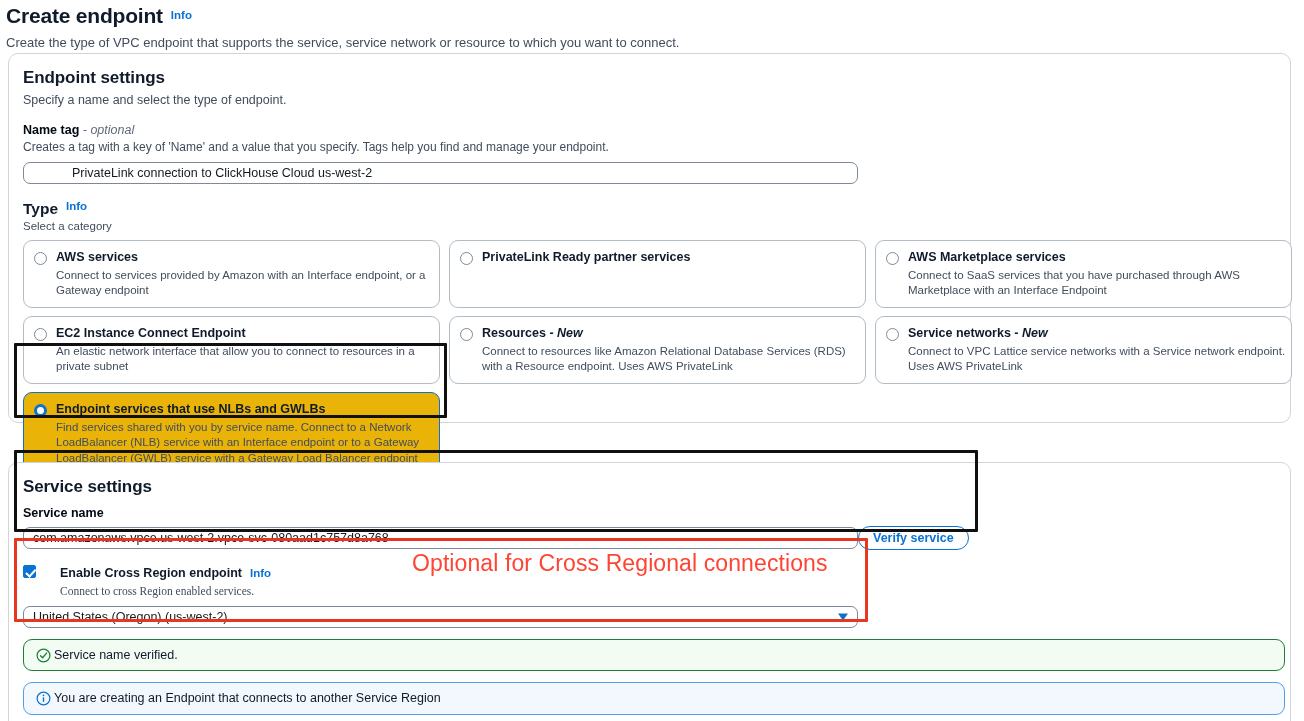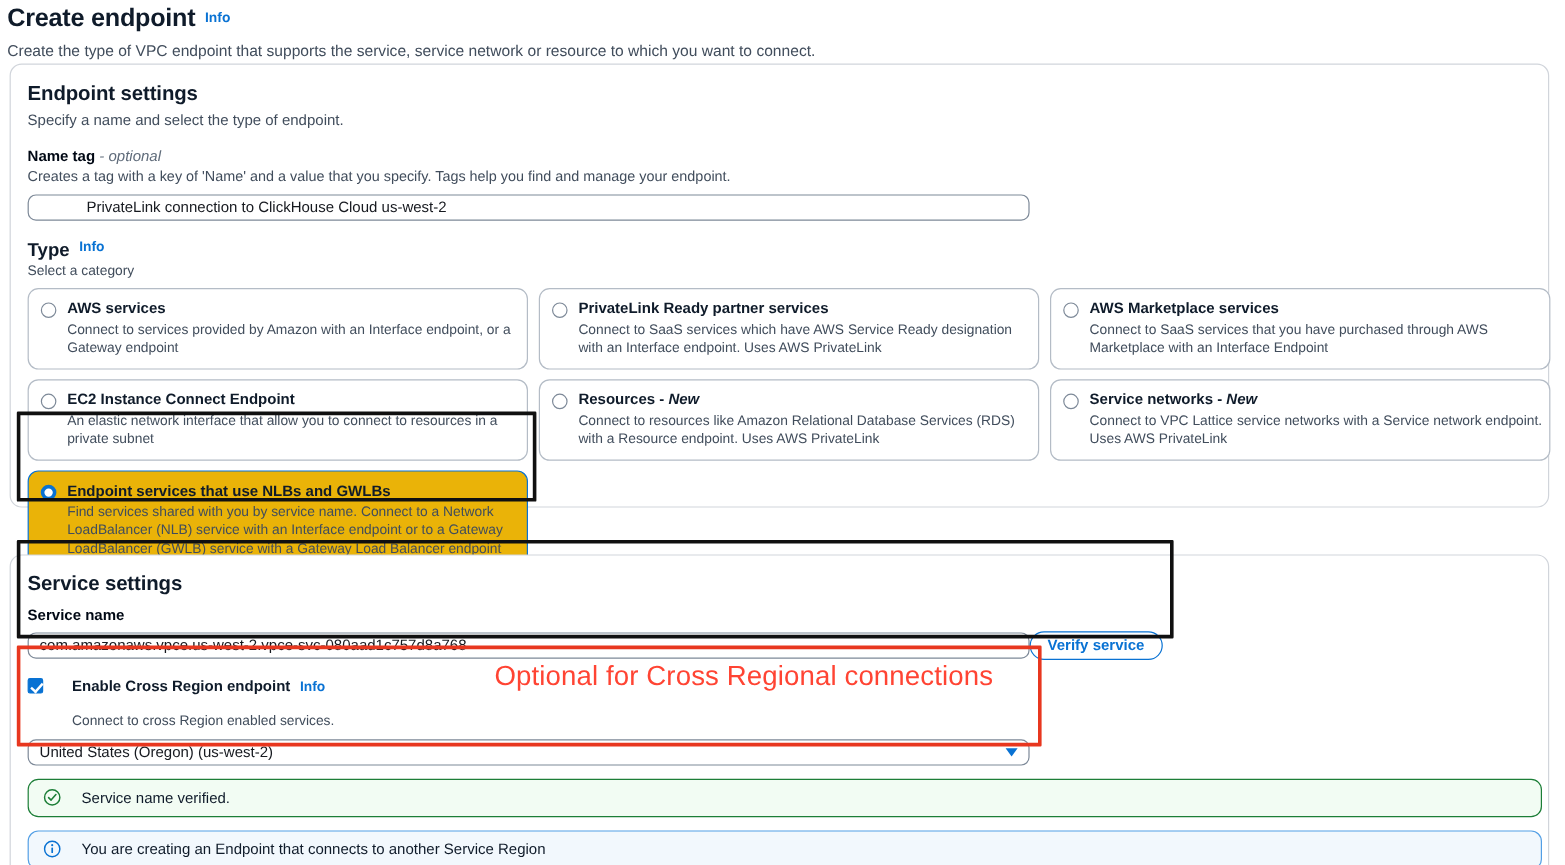--- a/index.html
+++ b/index.html
@@ -182,21 +182,21 @@
   .checkbox::after {
     content: "";
     position: absolute;
     left: 4px; top: 0.5px;
     width: 3.5px; height: 7.5px;
     border: solid #fff;
     border-width: 0 2px 2px 0;
     transform: rotate(42deg);
   }
   .cb-title { font-size: 12.5px; font-weight: bold; color: #0f1b2a; }
-  .cb-hint  { font-size: 11.5px; color: #414d5c; margin-top: 14px; }
+  .cb-hint  { font-size: 11.5px; color: #414d5c; margin-top: 4px; font-family: Liberation Serif, serif; }
 
   .select-box {
     position: relative;
     width: 835px; height: 22px;
     border: 1px solid #7d8998;
     border-radius: 7px;
     background: #fff;
     margin-top: 9px;
     display: flex; align-items: center;
     padding: 0 9px;
@@ -208,21 +208,21 @@
     position: absolute; right: 9px; top: 50%;
     transform: translateY(-50%);
     width: 0; height: 0;
     border-left: 5.5px solid transparent;
     border-right: 5.5px solid transparent;
     border-top: 7px solid #0972d3;
   }
 
   
   .alert {
-    display: flex; gap: 17px;
+    display: flex; align-items: center; gap: 3px;
     border-radius: 9px;
     padding: 7px 12px;
     font-size: 12.5px;
     width: 1262px;
     margin-top: 11px;
     line-height: 1.3;
   }
   .alert-success { border: 1px solid #1c7e37; background: #f2fcf3; color: #0f1b2a; }
   .alert-info    { border: 1px solid #539fe5; background: #f2f8fd; color: #0f1b2a; }
   .alert-icon { flex: 0 0 auto; width: 15px; height: 15px; display: block; }
@@ -262,21 +262,20 @@
             <span class="radio-dot"></span>
             <div class="radio-texts">
               <div class="radio-title">AWS services</div>
               <div class="radio-desc">Connect to services provided by Amazon with an Interface endpoint, or a Gateway endpoint</div>
             </div>
           </div>
           <div class="radio-card">
             <span class="radio-dot"></span>
             <div class="radio-texts">
               <div class="radio-title">PrivateLink Ready partner services</div>
-              <div class="radio-desc">Connect to SaaS services which have AWS Service Ready designation with an Interface endpoint. Uses AWS PrivateLink</div>
             </div>
           </div>
           <div class="radio-card">
             <span class="radio-dot"></span>
             <div class="radio-texts">
               <div class="radio-title">AWS Marketplace services</div>
               <div class="radio-desc">Connect to SaaS services that you have purchased through AWS Marketplace with an Interface Endpoint</div>
             </div>
           </div>
           <div class="radio-card">

